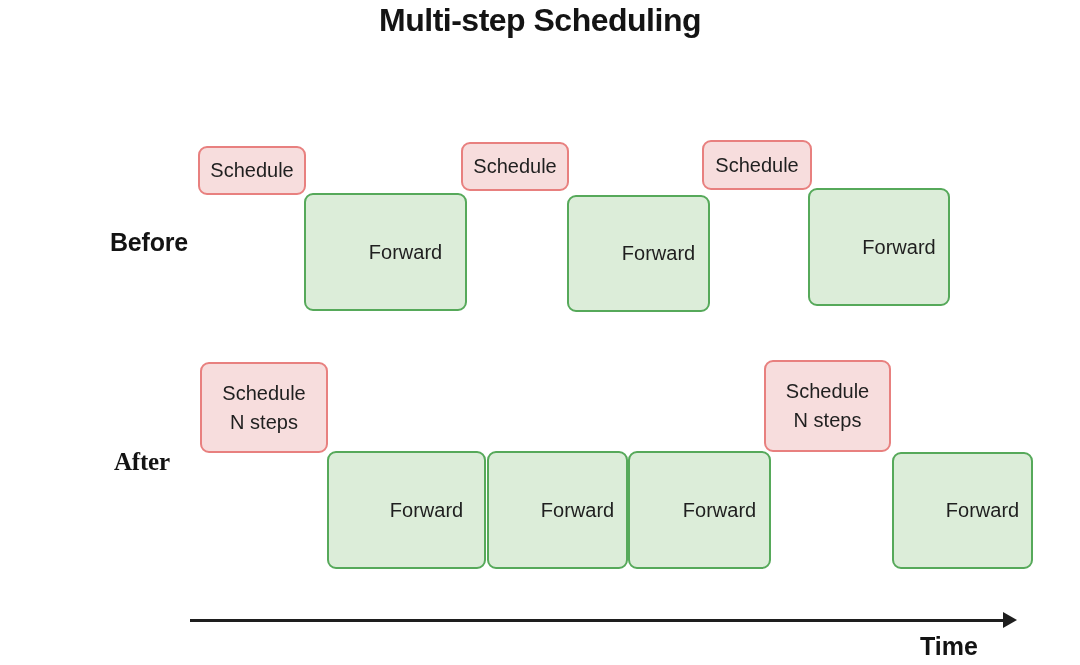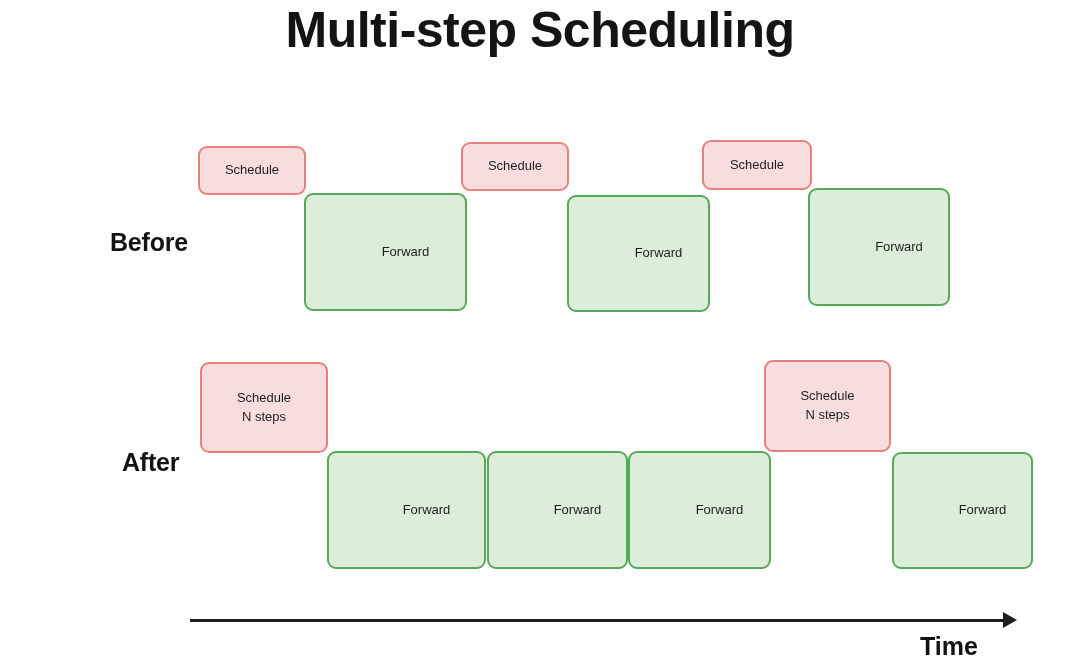--- a/index.html
+++ b/index.html
@@ -21,21 +21,21 @@
     inset: 0;
   }
 
   
   .title {
     position: absolute;
     top: 2px;
     left: 0;
     width: 1080px;
     text-align: center;
-    font-size: 50px;
+    font-size: 32px;
     font-weight: 700;
     letter-spacing: -0.5px;
     color: #141414;
     line-height: 1.15;
   }
   .subtitle {
     position: absolute;
     top: 60px;
     left: 0;
     width: 1080px;
@@ -57,32 +57,32 @@
   .row-label {
     position: absolute;
     font-size: 25px;
     font-weight: 700;
     color: #131313;
     letter-spacing: -0.2px;
     white-space: nowrap;
     margin-left: 44px;
   }
   .row-label.before { left: 66px; top: 228px; }
-  .row-label.after  { left: 78px; top: 448px; }
+  .row-label.after  { left: 70px; top: 448px; font-family: Liberation Serif, serif; }
 
   
   .box {
     position: absolute;
     box-sizing: border-box;
     display: flex;
     align-items: center;
     justify-content: center;
     text-align: center;
     border-radius: 9px;
-    font-size: 13px;
+    font-size: 20px;
     line-height: 1.45;
     color: #1f1f1f;
     white-space: pre-line;
   }
   .box.schedule {
     background: #f7dddd;
     border: 2.5px solid #e8807f;
   }
   .box.forward {
     background: #dcedd9;

